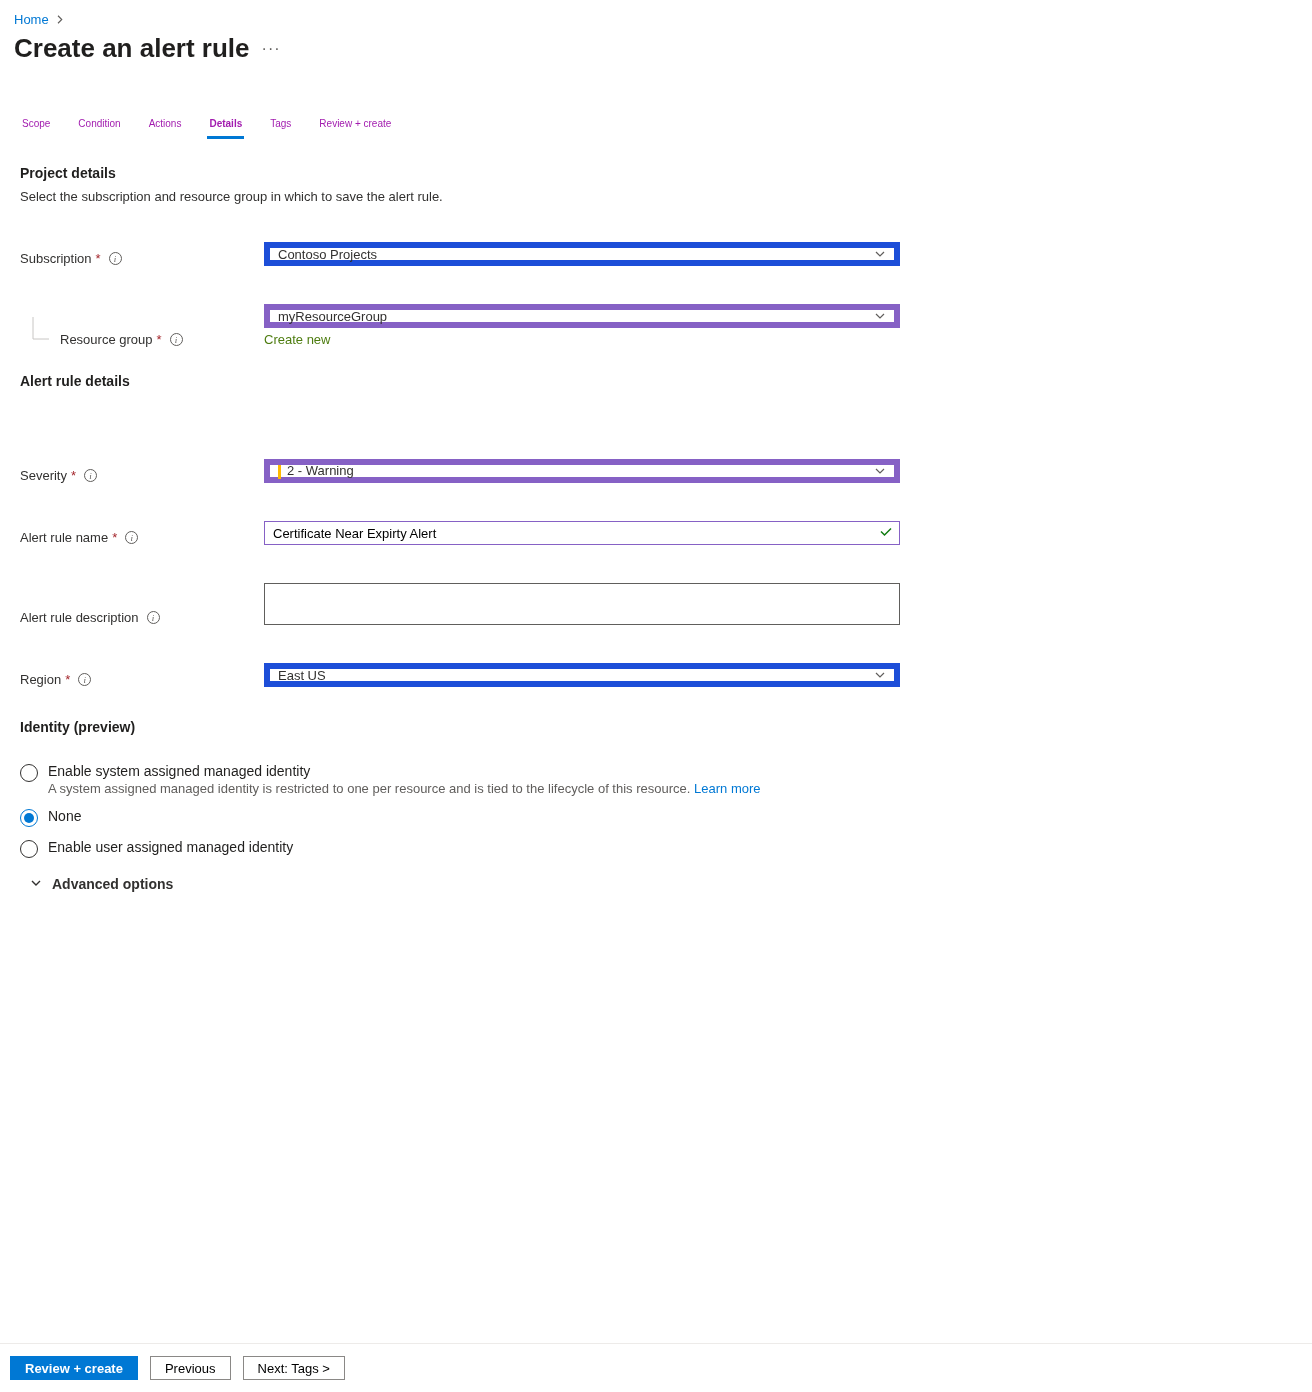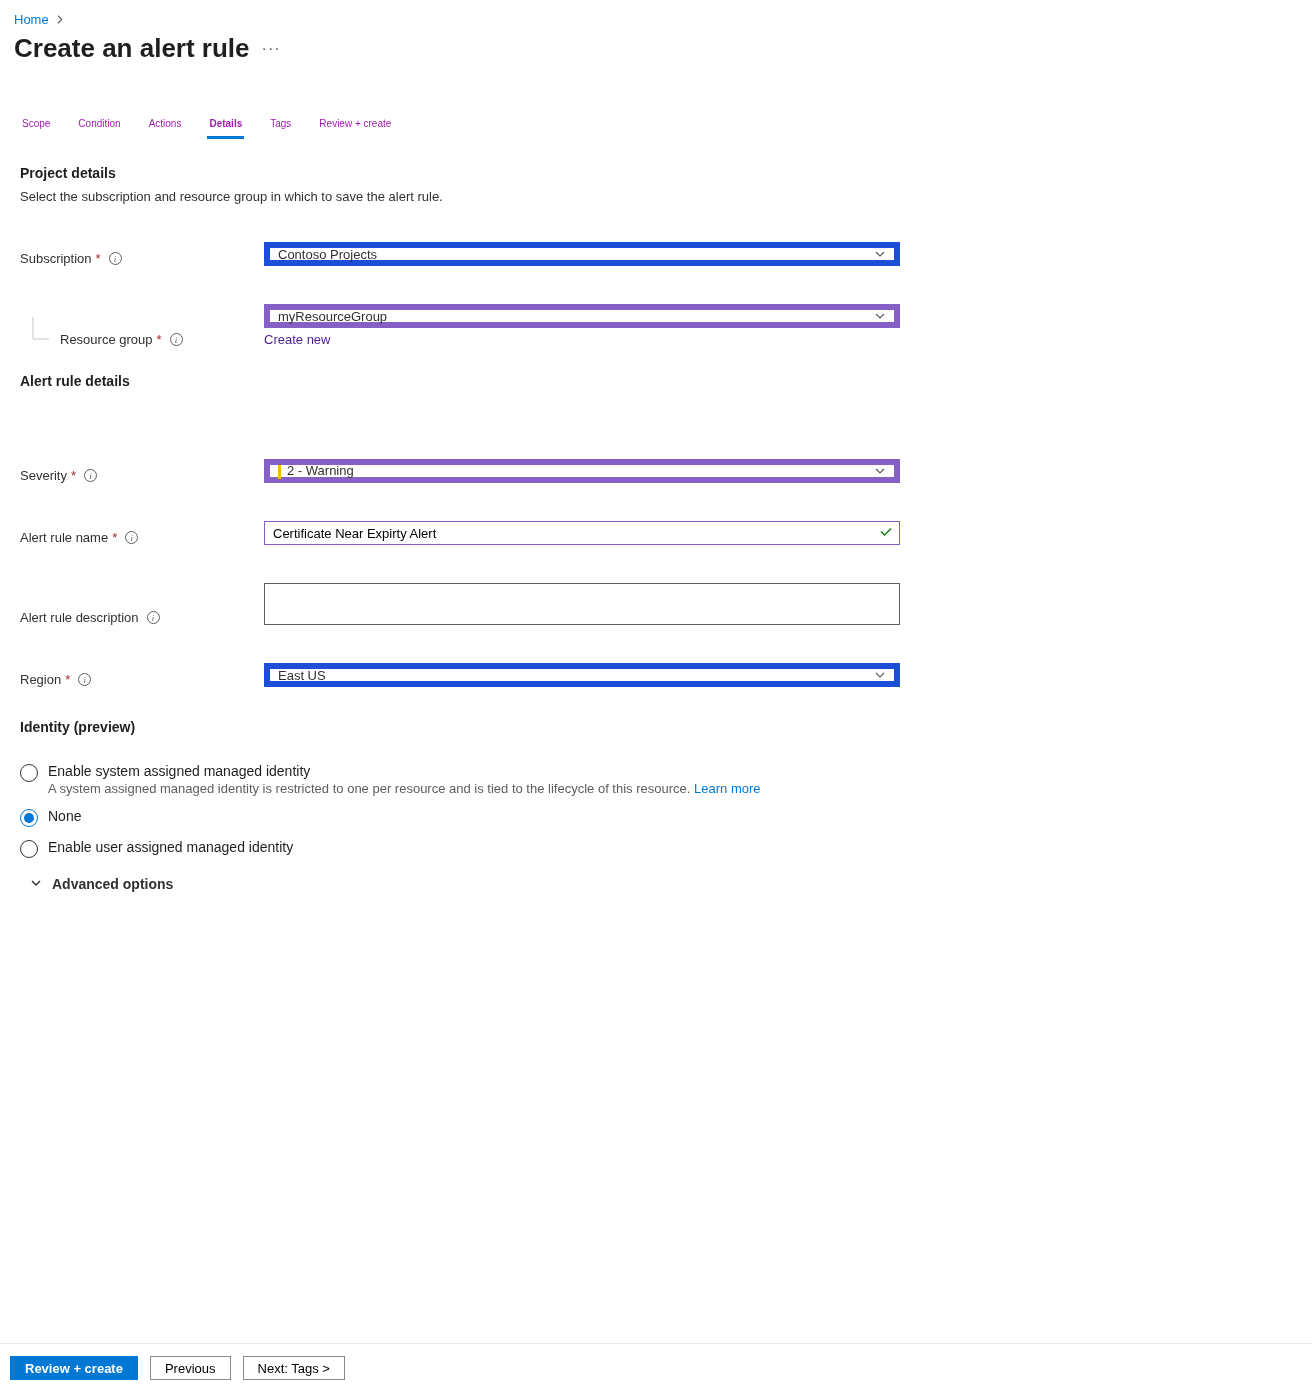--- a/index.html
+++ b/index.html
@@ -163,21 +163,21 @@
 .indent-connector {
   width:40px;
   display:flex;
   justify-content:center;
   align-items:flex-start;
   padding-top:0;
   flex-shrink:0;
 }
 .connector-svg { margin-top:-14px; }
 
-.create-link { color:#4c1d95; text-decoration:none; font-size:13px; margin-top:4px; display:inline-block; }
+.create-link { color:#4d7c0f; text-decoration:none; font-size:13px; margin-top:4px; display:inline-block; }
 
 .radio-group { margin-top:6px; }
 .radio-item { display:flex; align-items:flex-start; gap:10px; margin-bottom:12px; }
 .radio {
   width:18px; height:18px; border:1px solid #323130; border-radius:50%;
   display:flex; align-items:center; justify-content:center;
   flex-shrink:0; margin-top:1px; cursor:pointer;
 }
 .radio.selected { border-color:#0078d4; }
 .radio.selected::after {

